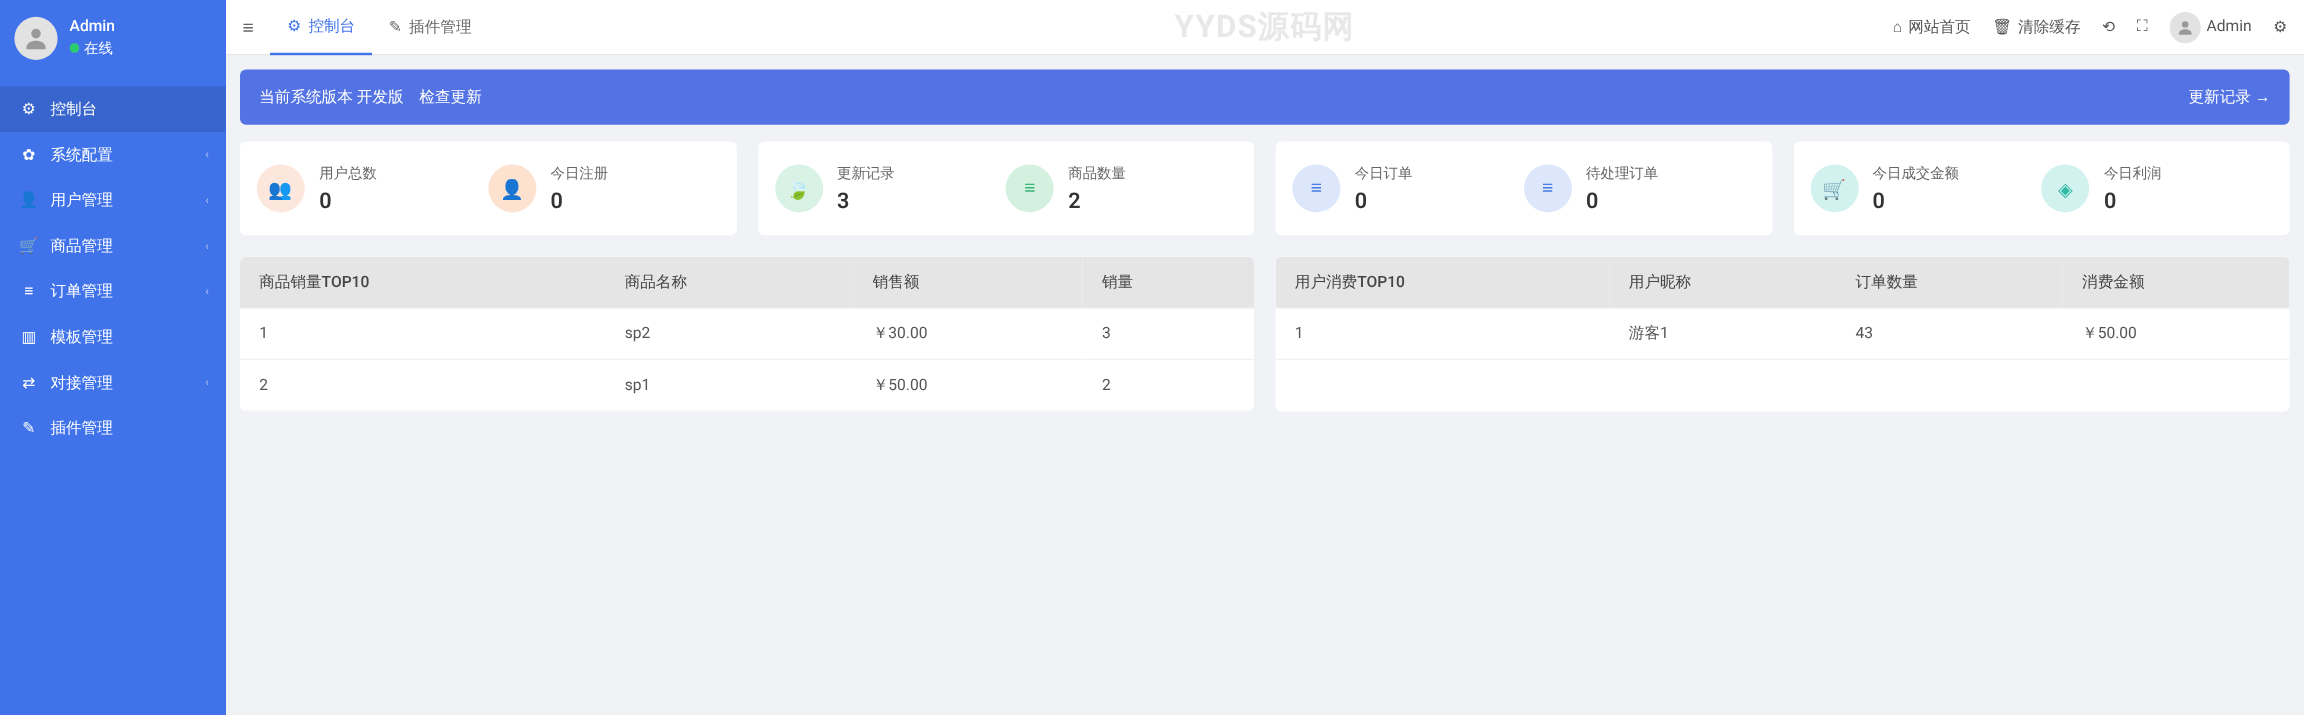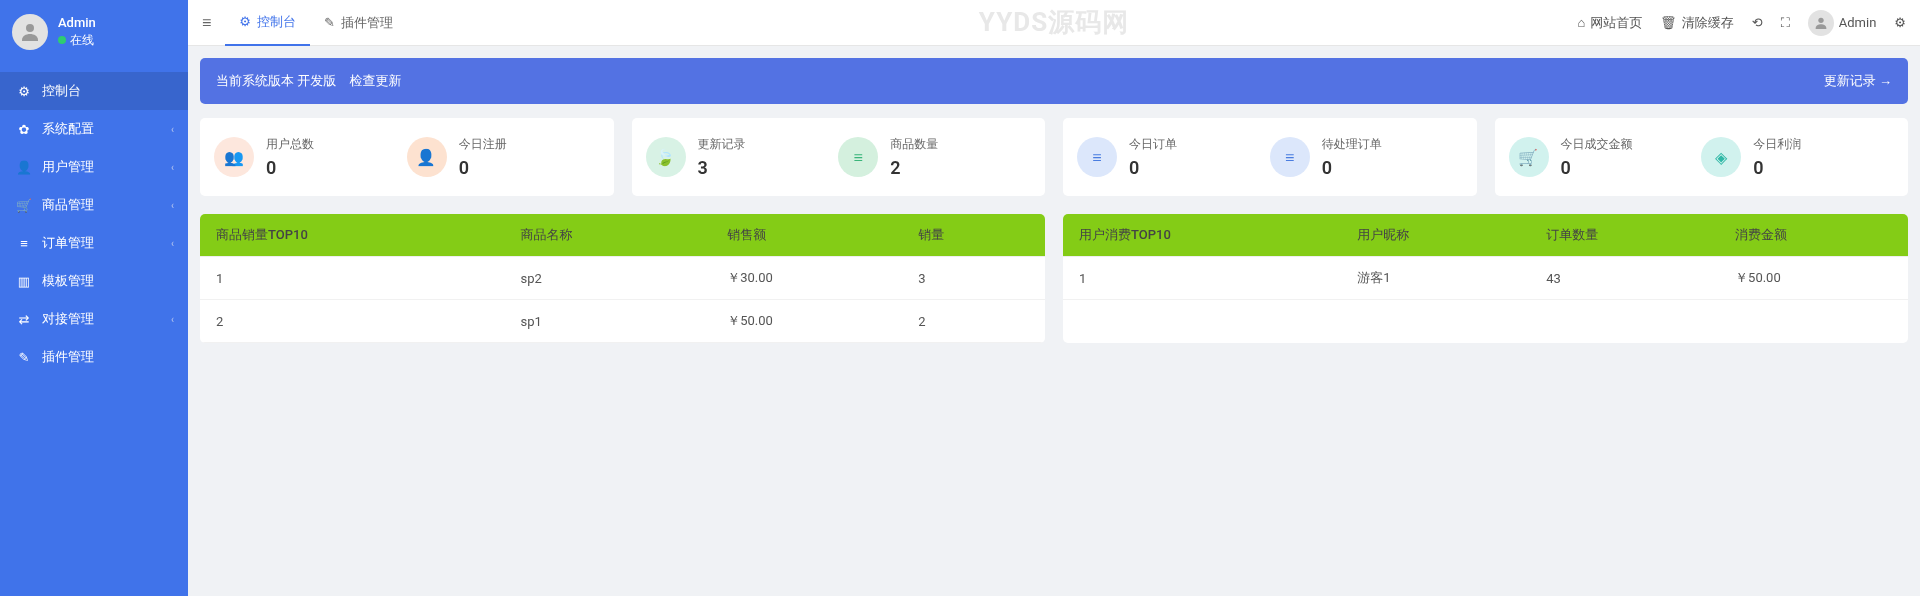--- a/index.html
+++ b/index.html
@@ -48,21 +48,21 @@
 .ic-blue2{background:#dce7fb;color:#4a7de0}
 .ic-teal{background:#d1f2ee;color:#30b8a6}
 .ic-teal2{background:#d1f2ee;color:#30b8a6}
 .stat-label{font-size:12px;color:#666;margin-bottom:4px}
 .stat-value{font-size:18px;font-weight:600;color:#333}
 .tables-row{display:flex;gap:18px}
 .table-card{background:#fff;border-radius:5px;flex:1;overflow:hidden}
 .table-card.tc1{flex:1}
 .table-card.tc2{flex:1}
 table{width:100%;border-collapse:collapse;font-size:13px}
-thead th{text-align:left;padding:12px 16px;background:#84cc16;color:#444;font-weight:500;border-bottom:1px solid #eee}
+thead th{text-align:left;padding:12px 16px;background:#e5e5e5;color:#444;font-weight:500;border-bottom:1px solid #eee}
 tbody td{padding:12px 16px;color:#555;border-bottom:1px solid #f1f1f1}
 </style>
 </head>
 <body>
 
 <div class="sidebar">
   <div class="user-section">
     <div class="avatar">
       <svg viewBox="0 0 24 24">
           <circle cx="12" cy="8" r="4"></circle>

